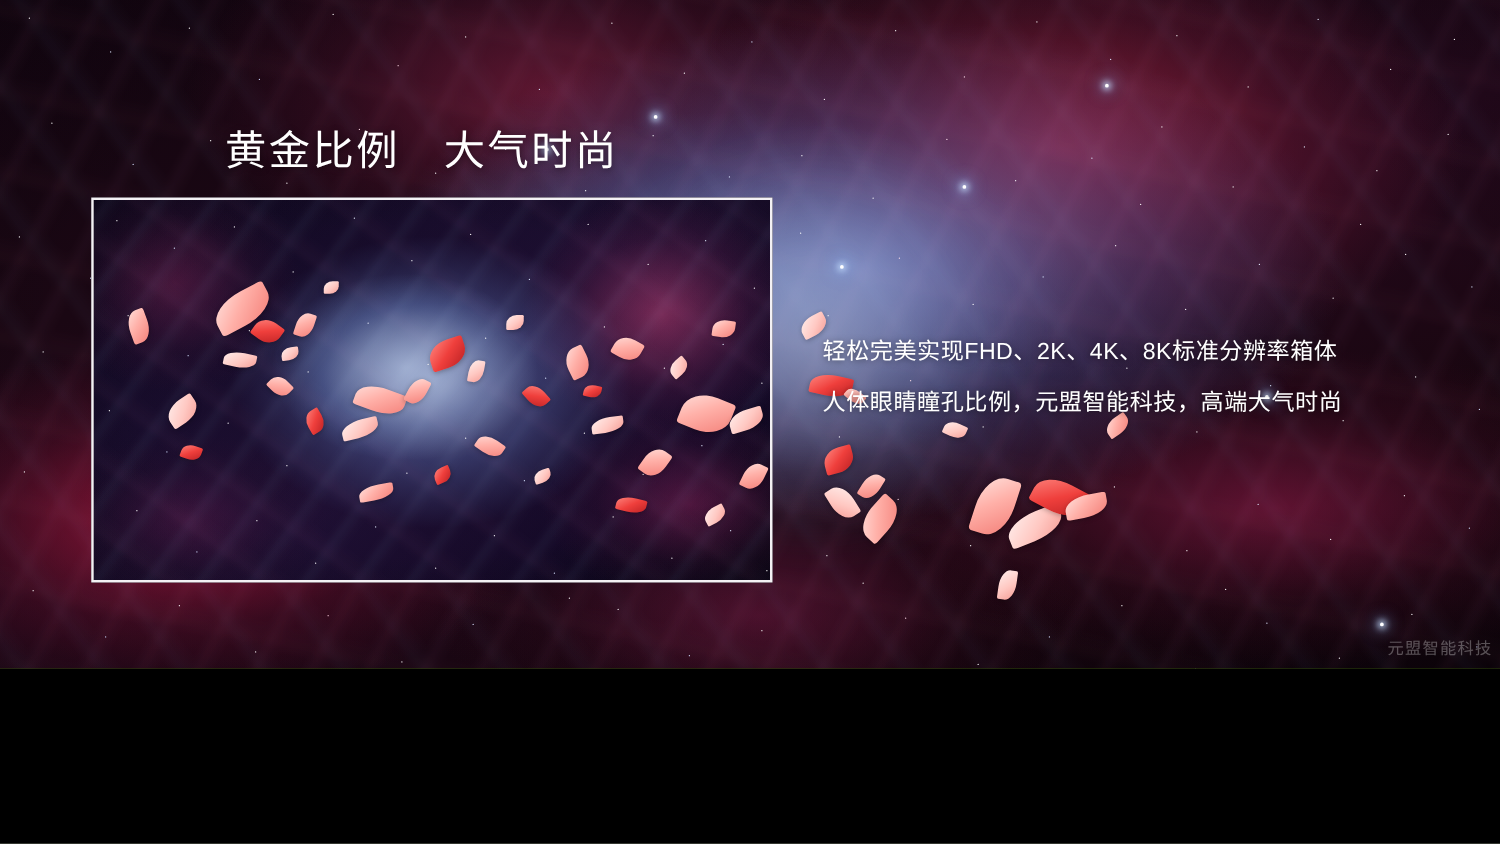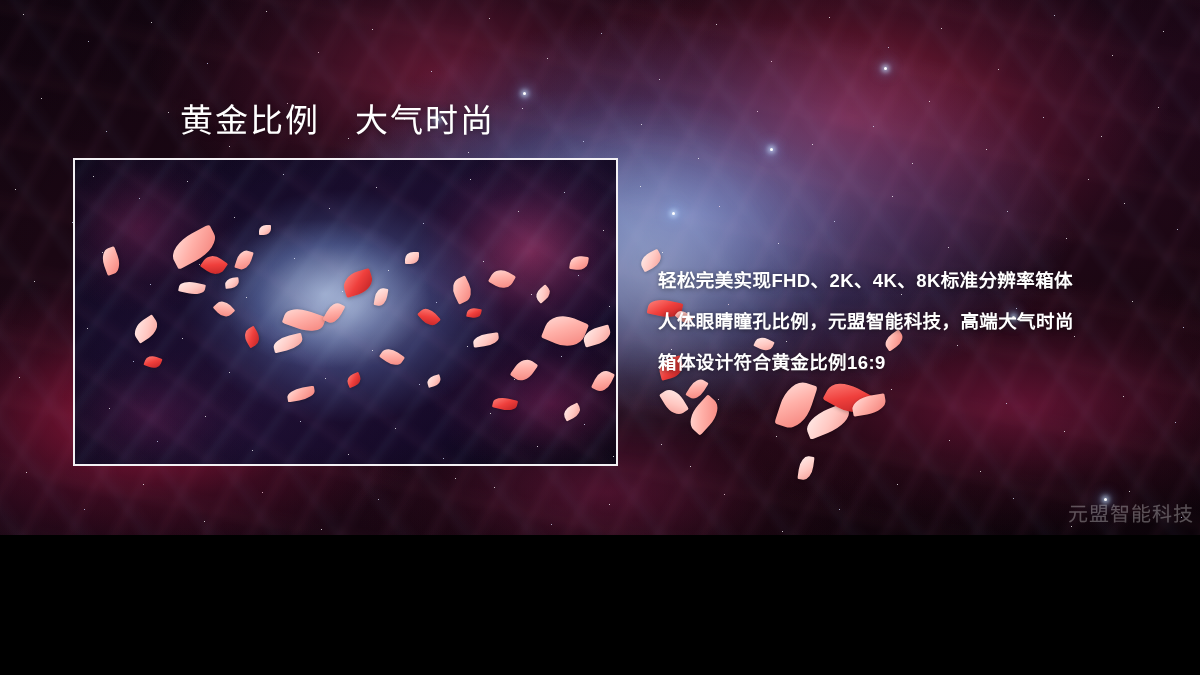--- a/index.html
+++ b/index.html
@@ -229,28 +229,28 @@
     position: absolute;
     left: 658px;
     top: 260px;
     width: 520px;
     color: #ffffff;
     font-size: 18.5px;
     line-height: 41px;
     letter-spacing: 0.4px;
     text-shadow: 0 1px 5px rgba(0,0,0,0.5);
   }
-  .body-text p { margin: 0; white-space: nowrap; font-weight: bold; }
+  .body-text p { margin: 0; white-space: nowrap; }
 
   
   .watermark {
     position: absolute;
     right: 20px;
     bottom: 8px;
-    font-size: 20px;
+    font-size: 13px;
     letter-spacing: 1px;
     color: rgba(255,255,255,0.30);
   }
 </style>
 </head>
 <body>
 
 <div id="slide">
 
   <div class="bg-base"></div>
@@ -340,18 +340,17 @@
       <div class="petal deep" style="left: 826px; top: 385px; width: 44px; height: 26px; transform: rotate(28deg);"></div>
       <div class="petal soft" style="left: 852px; top: 396px; width: 34px; height: 18px; transform: rotate(-10deg);"></div>
       <div class="petal pale" style="left: 799px; top: 456px; width: 14px; height: 24px; transform: rotate(8deg);"></div>
       <div class="petal soft" style="left: 884px; top: 334px; width: 20px; height: 13px; transform: rotate(-35deg);"></div>
       <div class="petal pale" style="left: 755px; top: 338px; width: 18px; height: 12px; transform: rotate(25deg);"></div>
     </div>
 
   <div class="body-text" id="body-text">
       <p>轻松完美实现FHD、2K、4K、8K标准分辨率箱体</p>
       <p>人体眼睛瞳孔比例，元盟智能科技，高端大气时尚</p>
-      <p>箱体设计符合黄金比例16:9</p>
     </div>
 
   <div class="watermark">元盟智能科技</div>
 
 </div>
 
 </body></html>

